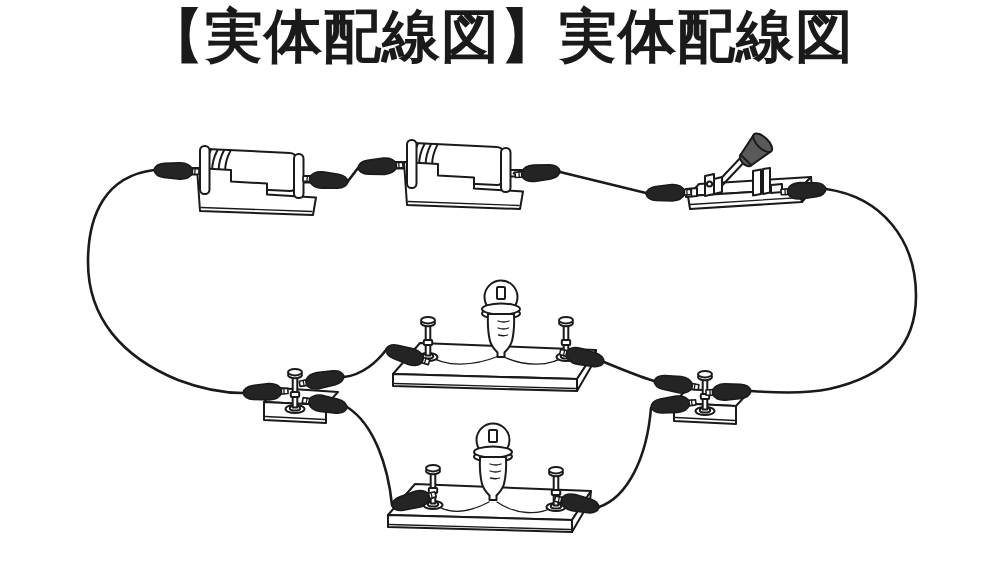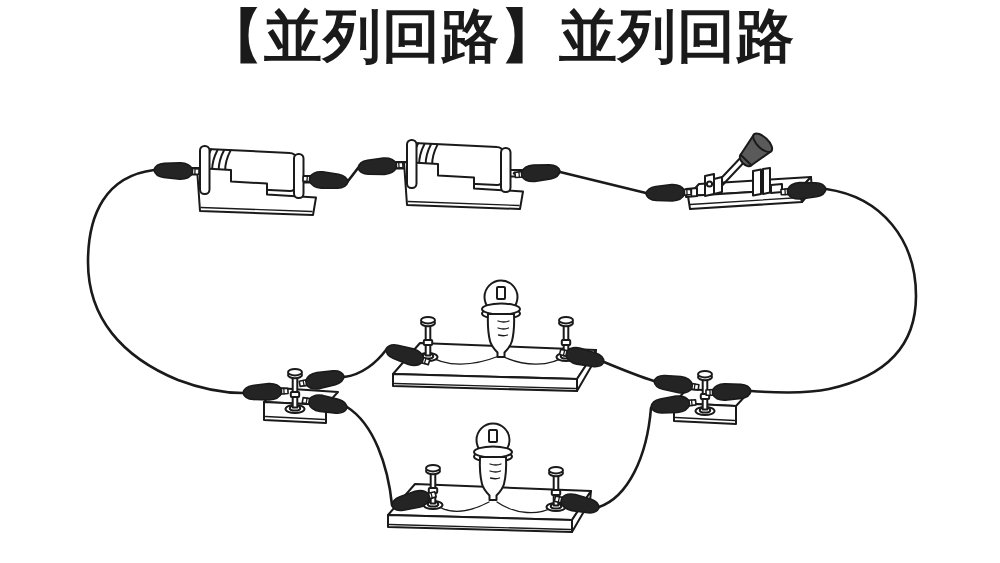--- a/index.html
+++ b/index.html
@@ -17,21 +17,21 @@
   .wire{fill:none;stroke:var(--line,#1a1a1a);stroke-width:2.6;stroke-linecap:round;}
   .thin{fill:none;stroke:var(--line,#1a1a1a);stroke-width:1.3;stroke-linecap:round;}
   .clipbody{fill:var(--clip,#242424);stroke:var(--line,#1a1a1a);stroke-width:1.6;stroke-linejoin:round;}
   .jaw{fill:#ffffff;stroke:var(--line,#1a1a1a);stroke-width:1.6;stroke-linejoin:round;}
   .knob{fill:var(--knob,#5a5a5a);stroke:var(--line,#1a1a1a);stroke-width:2;stroke-linejoin:round;}
 </style>
 </head>
 <body>
 
 <div class="stage">
-  <h1 class="title">【並列回路】並列回路</h1>
+  <h1 class="title">【実体配線図】実体配線図</h1>
 
   <svg class="circuit" viewBox="0 0 1000 563" xmlns="http://www.w3.org/2000/svg">
     <defs>
 
       <g id="gclip">
         <path class="jaw" d="M34,-3 L45,-2.6 L45,2.6 L34,3 Z"></path>
         <line class="thin" x1="41" y1="-2.8" x2="41" y2="2.8"></line>
         <path class="clipbody" d="M0,0 C1,-4 5,-6.5 10,-7 L26,-8.2 C33,-8.2 37,-5 38.5,-2 L38.5,2 C37,5 33,8.2 26,8.2 L10,7 C5,6.5 1,4 0,0 Z"></path>
       </g>
 

